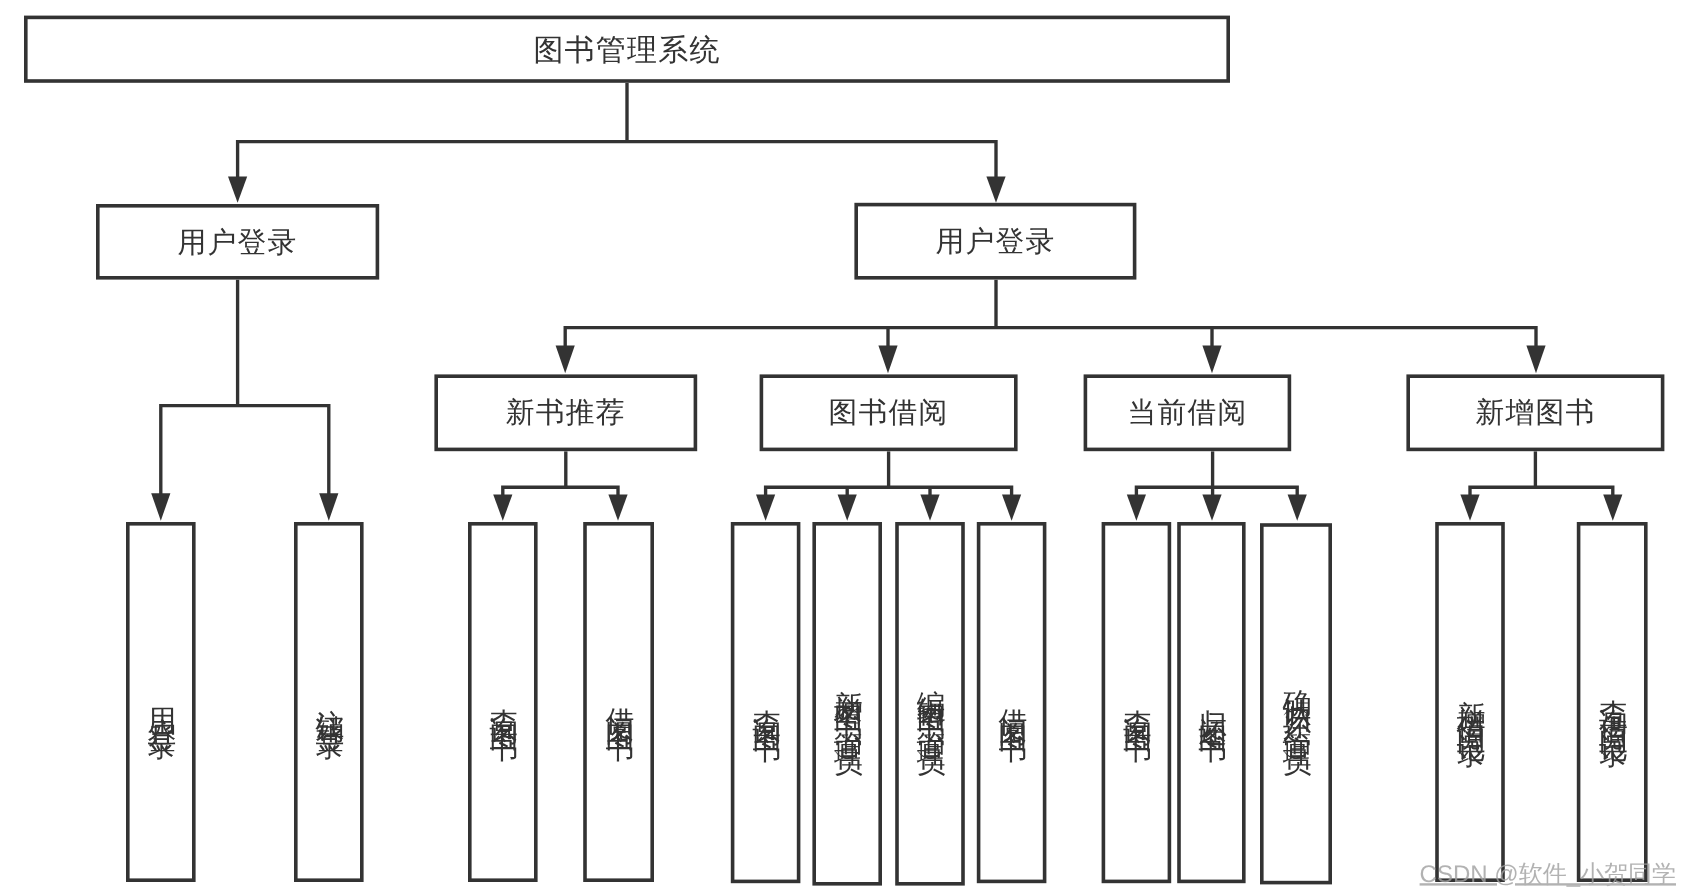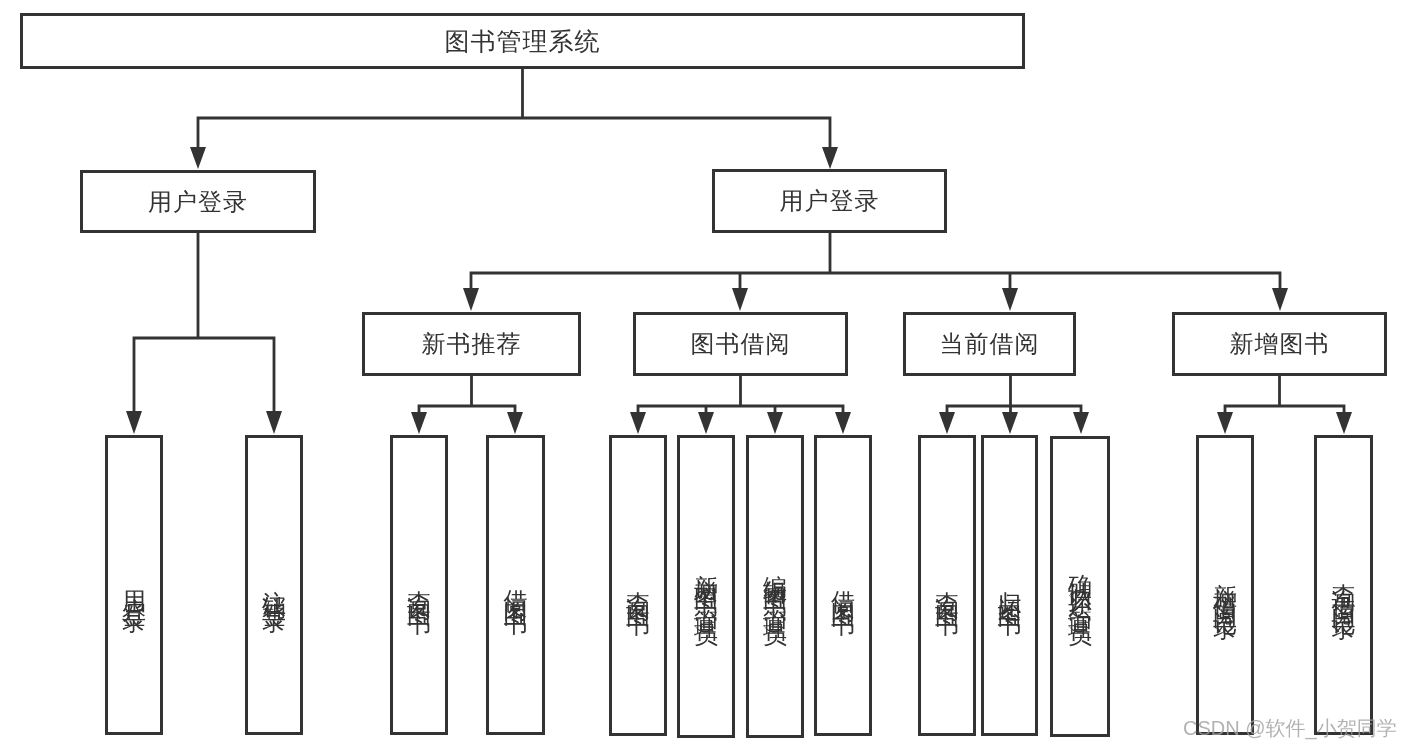--- a/index.html
+++ b/index.html
@@ -47,20 +47,21 @@
     white-space:nowrap;
   }
   .watermark{
     position:absolute;
     left:1183px;top:715px;
     font-size:20px;
     color:var(--wm);
     opacity:0.8;
     white-space:nowrap;
     z-index:5;
+    text-decoration:underline;
   }
 </style>
 </head>
 <body>
 
 <div class="canvas">
 
   <svg class="connectors" viewBox="0 0 1405 747" xmlns="http://www.w3.org/2000/svg">
 
     <path d="M522.5 69 V118 M198 150 V118 H830 V150"></path>

